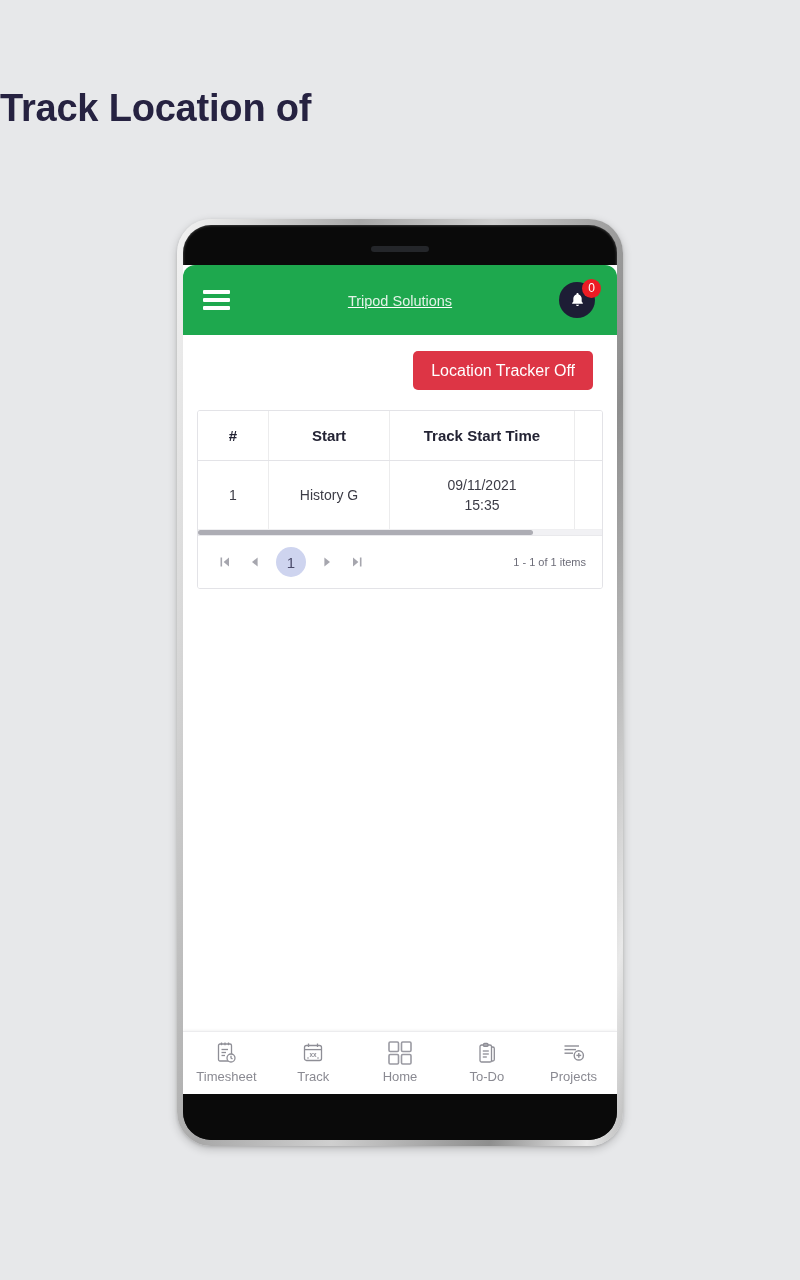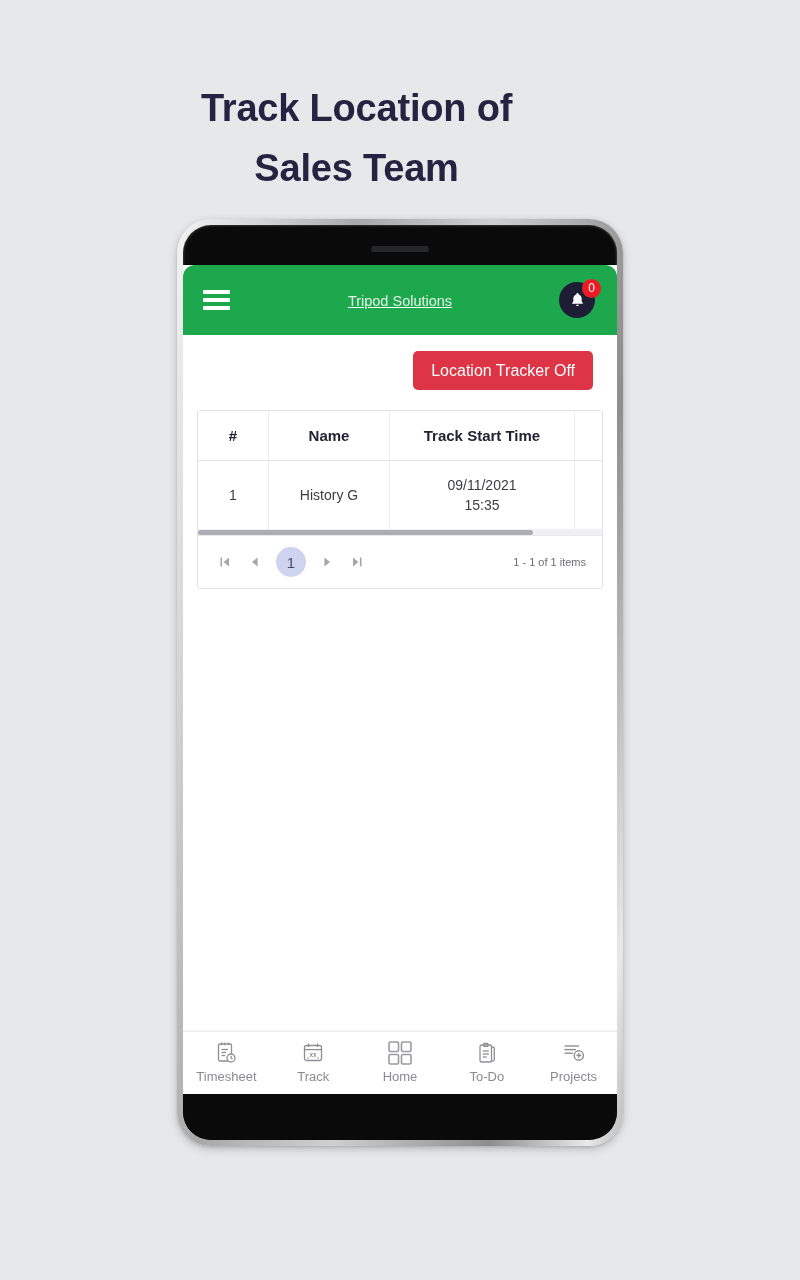--- a/index.html
+++ b/index.html
@@ -14,21 +14,20 @@
     overflow: hidden;
     position: relative;
   }
 
   
   .headline {
     position: absolute;
     top: 78px;
     left: 0;
     width: 713px;
-    text-align: center;
     color: #262241;
     font-size: 38px;
     font-weight: bold;
     line-height: 60px;
     letter-spacing: -0.2px;
   }
   .headline-line { display: block; }
 
   
   .device {
@@ -330,21 +329,20 @@
     width: 434px;
     height: 46px;
     background: #0a0a0a;
   }
 </style>
 </head>
 <body>
 
 <div class="headline">
   <span class="headline-line">Track Location of</span>
-  <span class="headline-line">Sales Team</span>
 </div>
 
 <div class="device">
   <div class="device-inner">
     <div class="speaker"></div>
 
     <div class="screen">
 
       <div class="appbar">
         <div class="hamburger">
@@ -371,21 +369,21 @@
         <div class="tracker-row">
           <button class="tracker-btn">Location Tracker Off</button>
         </div>
 
         <div class="grid">
           <div class="grid-scroll">
             <table class="grid-table">
               <thead>
                 <tr>
                   <th class="col-idx">#</th>
-                  <th class="col-name">Name</th>
+                  <th class="col-name">Start</th>
                   <th class="col-start">Track Start Time</th>
                   <th class="col-end">Track End Time</th>
                 </tr>
               </thead>
               <tbody>
                 <tr>
                   <td class="col-idx">1</td>
                   <td class="col-name">History G</td>
                   <td class="col-start cell-multiline">09/11/2021
 15:35</td>

